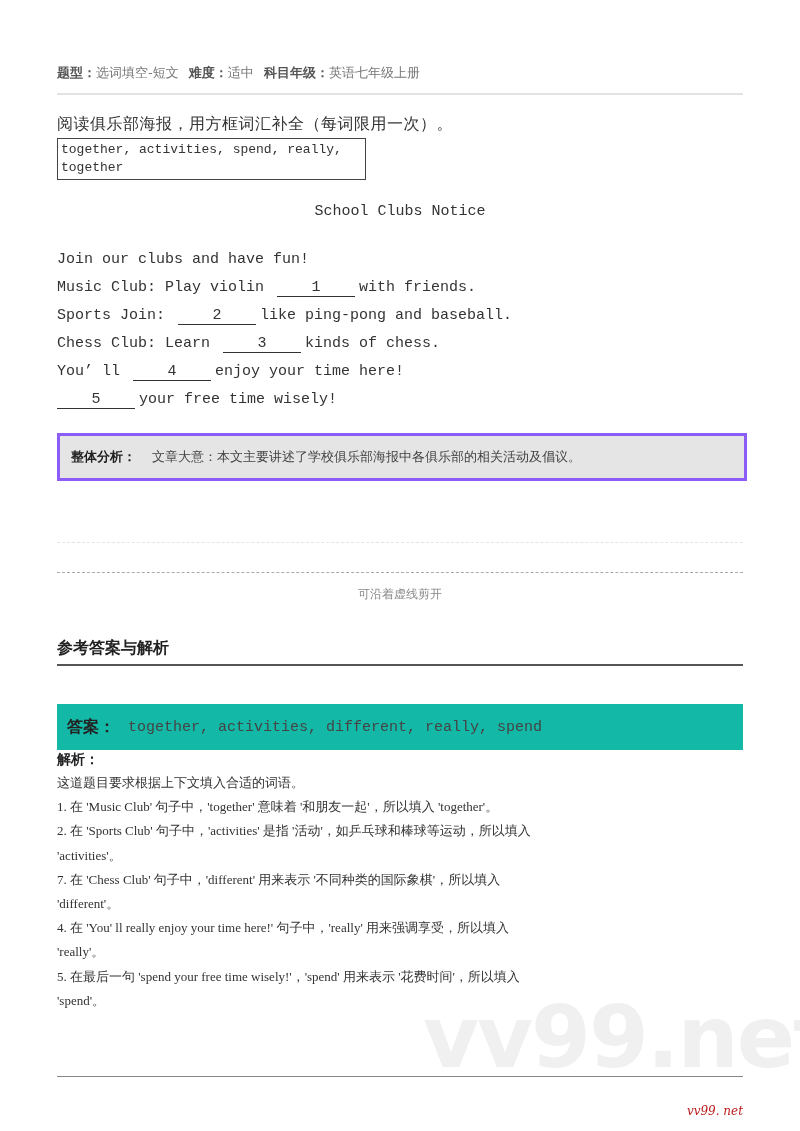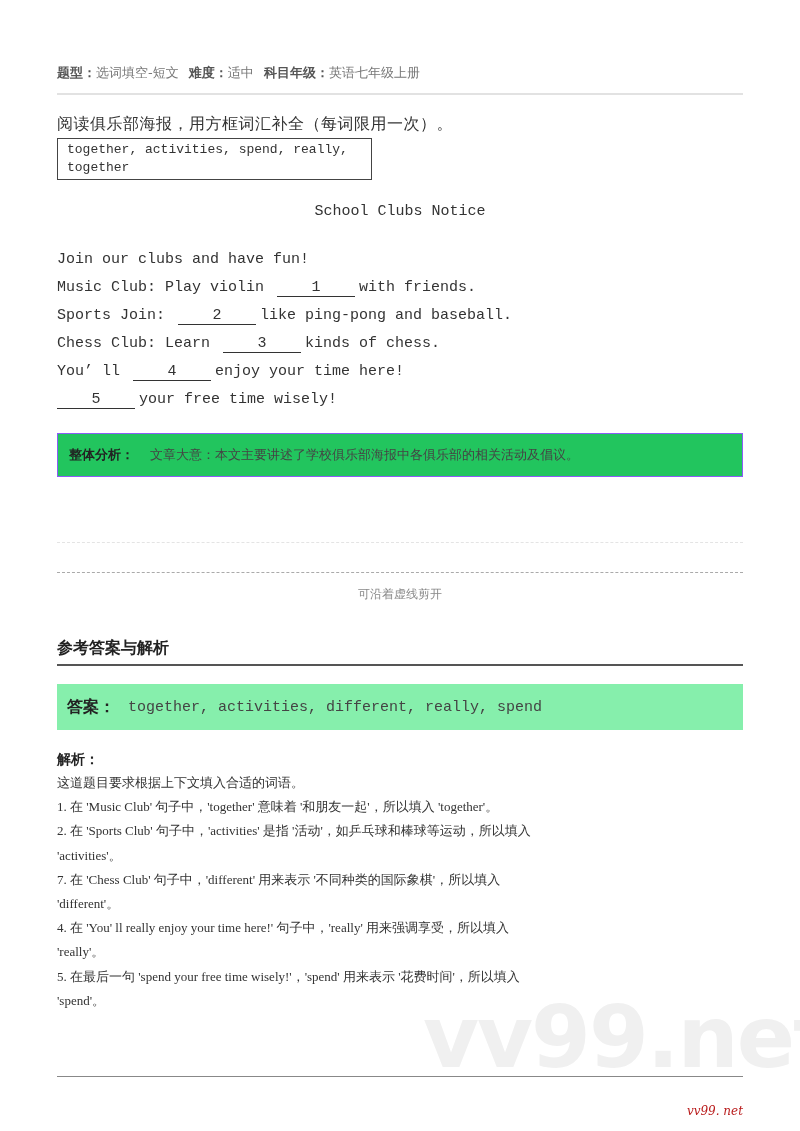--- a/index.html
+++ b/index.html
@@ -6,35 +6,35 @@
     body {
       width: 800px; height: 1131px; background: #ffffff; position: relative; overflow: hidden;
       font-family: "DejaVu Serif", "Liberation Serif", serif; color: #333;
     }
     .page { position: absolute; left: 57px; top: 0; width: 686px; }
     .meta { position: absolute; top: 64px; left: 0; font-size: 13px; color: #777; font-family: "DejaVu Sans", sans-serif; white-space: nowrap; }
     .meta .lbl { font-weight: bold; color: #555; }
     .meta .val { margin-right: 6px; }
     .meta-rule { position: absolute; top: 93px; left: 0; width: 686px; height: 2px; background: #e2e2e2; }
     .instr { position: absolute; top: 114px; left: 0; font-size: 16px; color: #333; font-family: "DejaVu Sans", sans-serif; letter-spacing: 0.5px; }
-    .wordbox { position: absolute; top: 138px; left: 0; width: 300px; border: 1.5px solid #444; padding: 2px 4px 2px 9px; font-family: "Liberation Mono", "DejaVu Sans Mono", monospace; font-size: 13px; line-height: 18px; color: #333; }
+    .wordbox { position: absolute; top: 138px; left: 0; width: 300px; border: 1.5px solid #444; padding: 2px 4px 2px 3px; font-family: "Liberation Mono", "DejaVu Sans Mono", monospace; font-size: 13px; line-height: 18px; color: #333; }
     .notice-title { position: absolute; top: 203px; left: 0; width: 686px; text-align: center; font-family: "Liberation Mono", monospace; font-size: 15px; color: #333; }
     .passage { position: absolute; top: 249px; left: 0; font-family: "Liberation Mono", monospace; font-size: 15px; color: #333; }
     .passage .line { height: 28px; line-height: 22px; white-space: pre; }
     .blank { display: inline-block; width: 78px; text-align: center; border-bottom: 1.2px solid #333; line-height: 17px; margin: 0 4px; }
     .blank.first { margin-left: 0; }
-    .analysis { position: absolute; top: 433px; left: 0; width: 684px; height: 42px; background: #22c55e; border: 1px solid #8b5cf6; }
+    .analysis { position: absolute; top: 433px; left: 0; width: 684px; height: 42px; background: #e5e5e5; border: 3px solid #8b5cf6; }
     .analysis .a-lbl { position: absolute; left: 11px; top: 12px; font-family: "DejaVu Sans", sans-serif; font-weight: bold; font-size: 13px; color: #222; }
     .analysis .a-txt { position: absolute; left: 92px; top: 12px; font-family: Liberation Mono, monospace; font-size: 13px; color: #444; }
     .dash1 { position: absolute; top: 542px; left: 0; width: 686px; border-top: 1.5px dashed #e4e4e4; }
     .dash2 { position: absolute; top: 572px; left: 0; width: 686px; border-top: 1.5px dashed #aaa; }
     .cut-hint { position: absolute; top: 586px; left: 0; width: 686px; text-align: center; font-size: 12px; color: #888; font-family: "DejaVu Sans", sans-serif; }
     .ans-heading { position: absolute; top: 638px; left: 0; font-family: Liberation Mono, monospace; font-weight: bold; font-size: 16px; color: #222; }
     .ans-rule { position: absolute; top: 664px; left: 0; width: 686px; height: 2px; background: #555; }
-    .answer-box { position: absolute; top: 684px; left: 0; width: 686px; height: 46px; background: #86efac; }
+    .answer-box { position: absolute; top: 704px; left: 0; width: 686px; height: 46px; background: #14b8a6; }
     .answer-box .lbl { position: absolute; left: 10px; top: 13px; font-family: "DejaVu Sans", sans-serif; font-weight: bold; font-size: 16px; color: #222; }
     .answer-box .txt { position: absolute; left: 71px; top: 15px; font-family: "Liberation Mono", monospace; font-size: 15px; color: #444; }
     .explain-lbl { position: absolute; top: 751px; left: 0; font-family: "DejaVu Sans", sans-serif; font-weight: bold; font-size: 14px; color: #222; }
     .explain { position: absolute; top: 773px; left: 0; width: 690px; font-family: Liberation Serif, serif; font-size: 13px; color: #333; }
     .explain .ln { height: 24.2px; line-height: 20px; white-space: nowrap; }
     .watermark { position: absolute; top: 992px; left: 366px; font-family: "DejaVu Sans", sans-serif; font-weight: bold; font-size: 86px; color: #f0f0f0; letter-spacing: -2px; line-height: 90px; }
     .foot-rule { position: absolute; top: 1076px; left: 0; width: 686px; height: 1px; background: #888; }
     .foot-brand { position: absolute; top: 1104px; right: 0; font-family: "DejaVu Serif", serif; font-style: italic; font-size: 12px; color: #b91c1c; }
   </style>
 </head>

